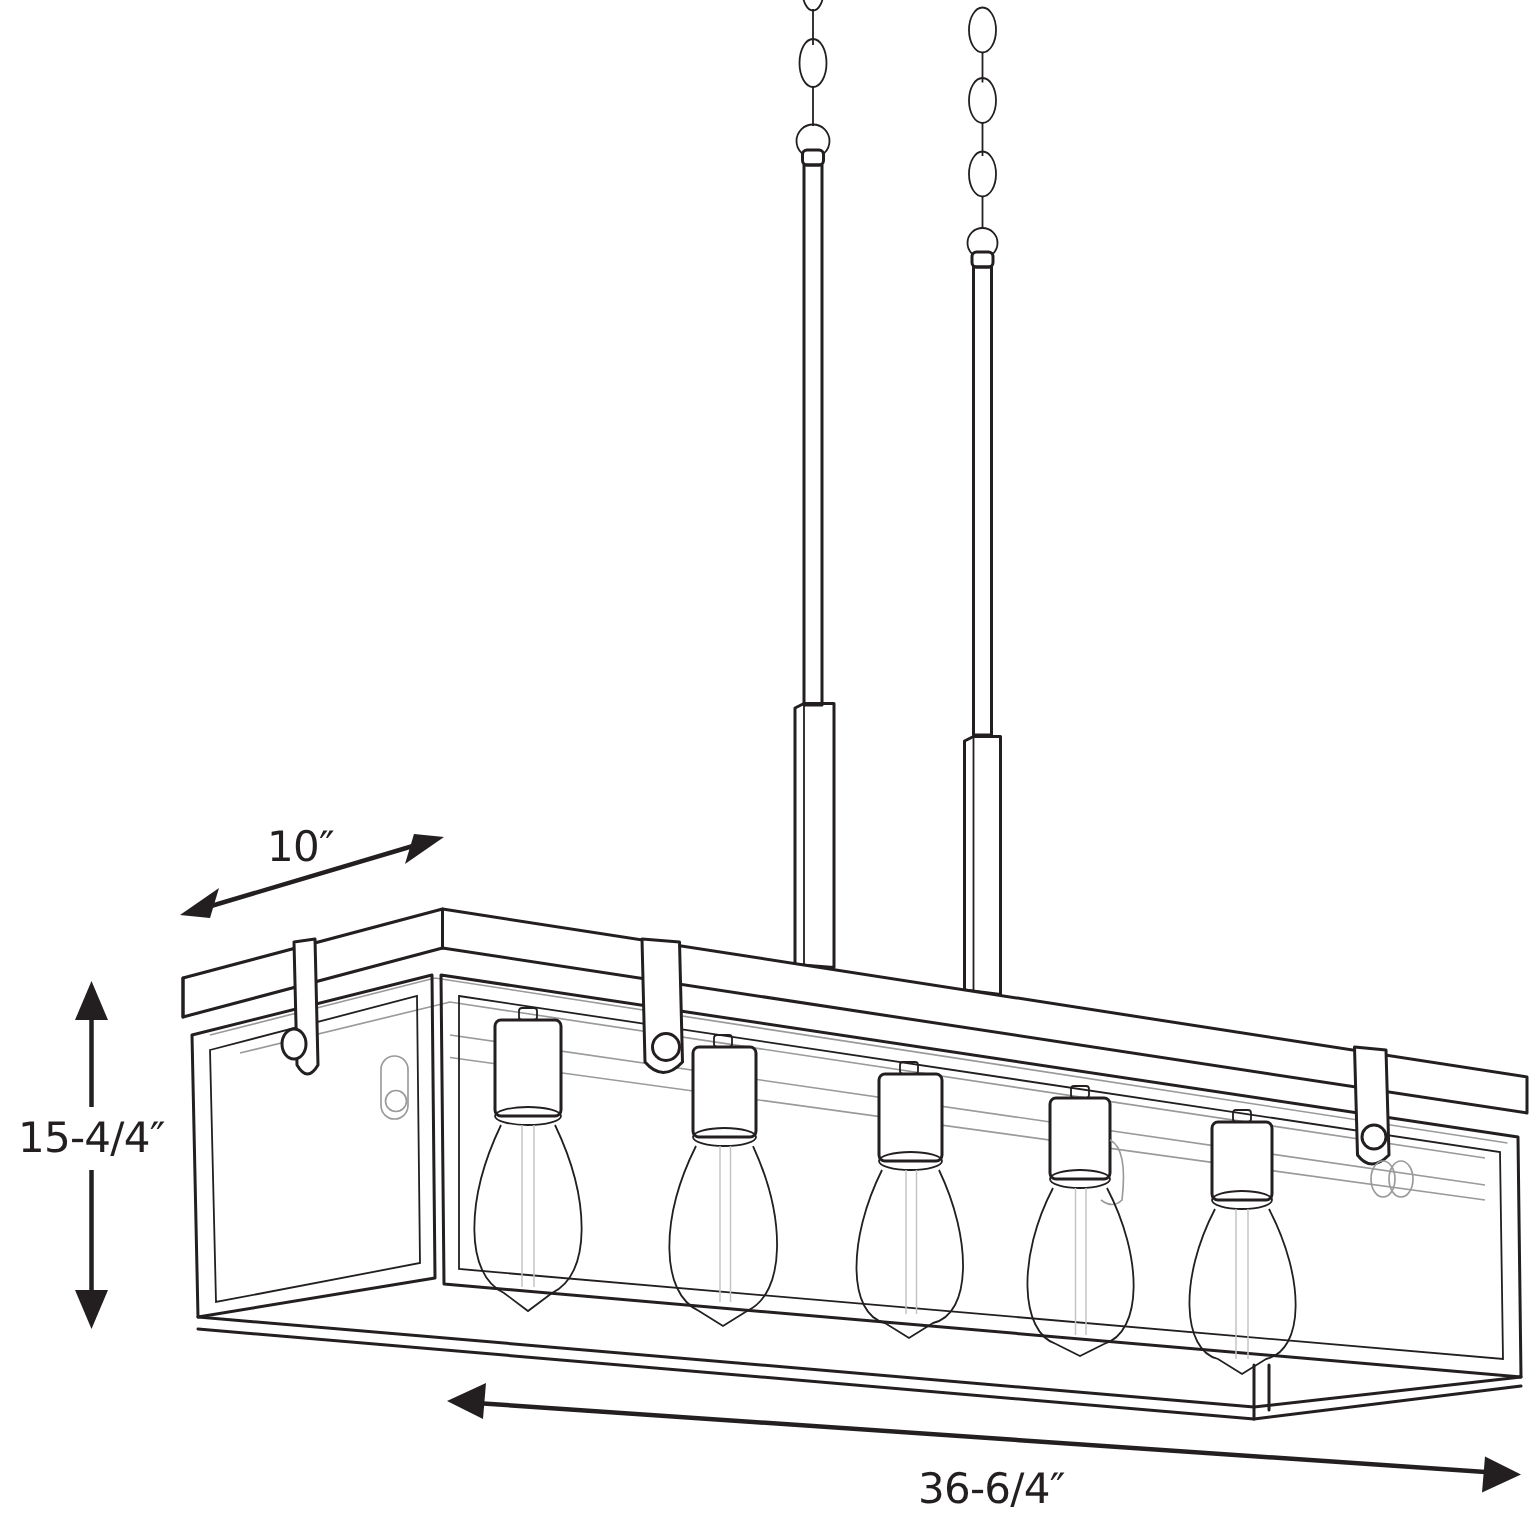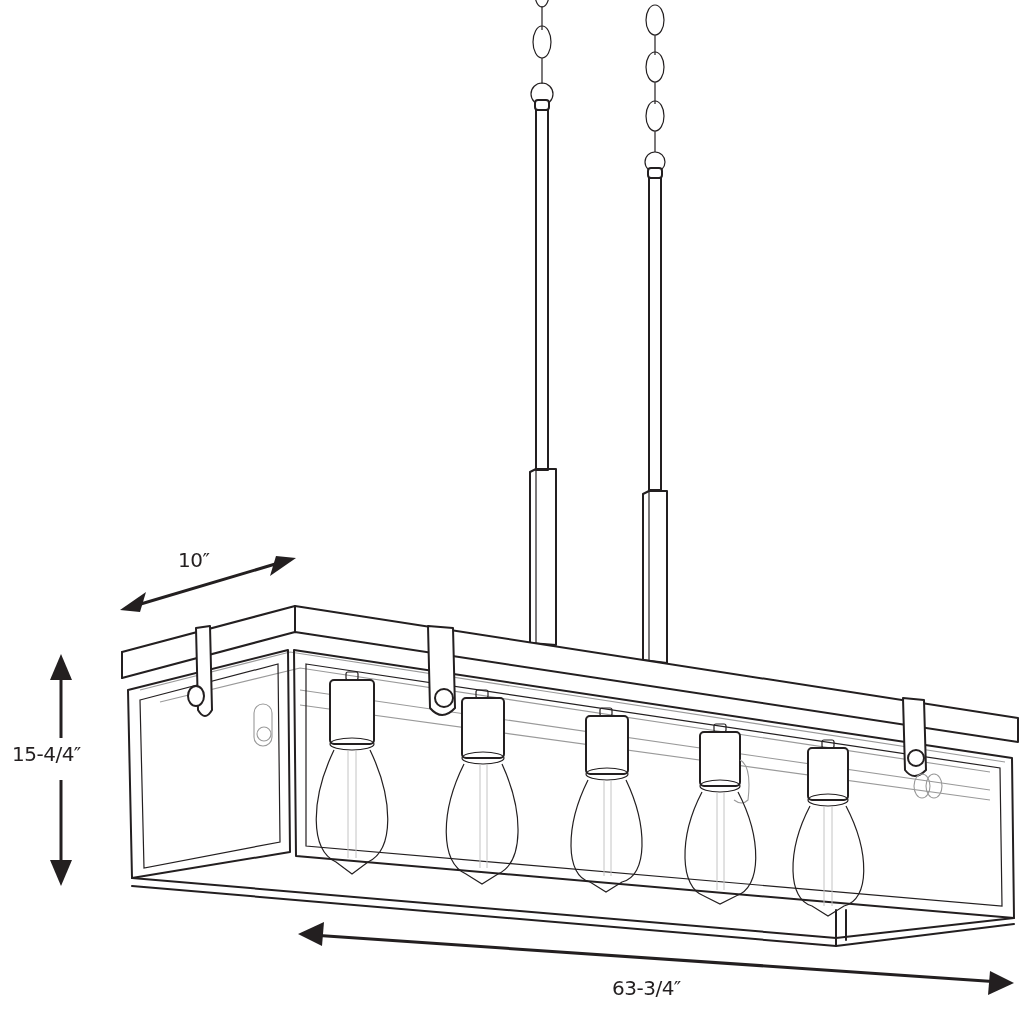--- a/index.html
+++ b/index.html
@@ -1,18 +1,18 @@
 <!DOCTYPE html>
 <html><head>
 <meta charset="utf-8">
 <style>
   html, body { margin: 0; padding: 0; background: #ffffff; }
   body { width: 1024px; height: 1024px; position: relative; overflow: hidden; font-family: "DejaVu Sans", "Liberation Sans", sans-serif; }
   #stage { position: absolute; left: 0; top: 0; width: 1024px; height: 1024px; }
-  .dim-label { position: absolute; font-size: 20px; color: #231f20; white-space: nowrap; letter-spacing: -0.5px; }
+  .dim-label { position: absolute; font-size: 28px; color: #231f20; white-space: nowrap; letter-spacing: -0.5px; }
   svg .k { stroke: #231f20; fill: none; stroke-width: 2; stroke-linejoin: round; stroke-linecap: round; }
   svg .kf { stroke: #231f20; fill: #ffffff; stroke-width: 2; stroke-linejoin: round; }
   svg .t { stroke: #231f20; fill: none; stroke-width: 1.2; }
   svg .g { stroke: #9a9a9a; fill: none; stroke-width: 1.1; }
   svg .gl { stroke: #c4c4c4; fill: none; stroke-width: 1; }
   svg .arrow { stroke: #231f20; stroke-width: 3; fill: none; }
   svg .head { fill: #231f20; stroke: none; }
 </style>
 </head>
 <body>
@@ -149,15 +149,15 @@
     <g>
       <line class="arrow" x1="312" y1="935" x2="1000" y2="982"></line>
       <polygon class="head" points="298,934 324,922 322,946"></polygon>
       <polygon class="head" points="1014,983 988,995 990,971"></polygon>
     </g>
   </svg>
 
   
   <div class="dim-label" style="left:178px; top:548px;">10″</div>
   <div class="dim-label" style="left:12px; top:742px;">15-4/4″</div>
-  <div class="dim-label" style="left:612px; top:976px;">63-3/4″</div>
+  <div class="dim-label" style="left:612px; top:976px;">36-6/4″</div>
 
 </div>
 
 </body></html>

